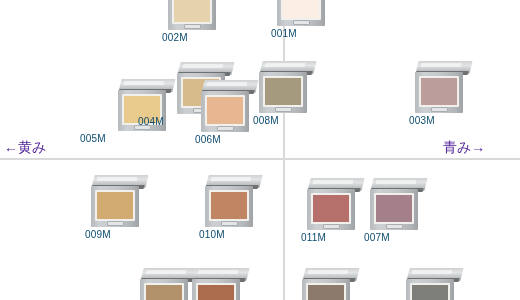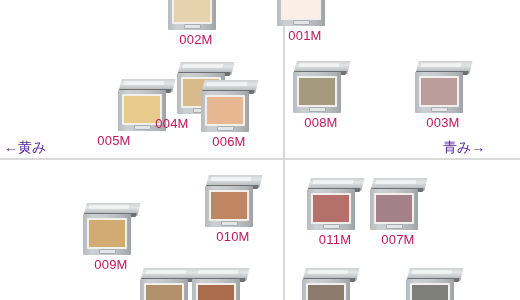--- a/index.html
+++ b/index.html
@@ -67,23 +67,22 @@
   .tab{
     position:absolute;left:16px;bottom:1px;width:17px;height:5px;
     background:#e3e5e6;
     border:1px solid #a9adb0;
     border-radius:1px;
     box-sizing:border-box;
   }
 
   .caption{
     position:absolute;left:-6px;top:54px;width:68px;
-    text-align:center;
-    font-size:13px;
-    color:#be185d;
+    font-size:10px;
+    color:#0c4a6e;
     letter-spacing:.2px;
     white-space:nowrap;
   }
 </style>
 </head>
 <body>
 
 <div id="stage">
 
   <div class="axis-v" id="axisV" style="left: 283px; top: 0px; height: 300px; background: rgb(217, 217, 217);"></div>
@@ -151,21 +150,21 @@
           <div class="lid-edge"></div>
           <div class="body">
             <div class="pan-frame">
               <div class="pan" style="background: rgb(231, 183, 146);"></div>
             </div>
             <div class="tab"></div>
           </div>
         </div>
         <div class="caption">006M</div>
       </div>
-      <div class="item" style="left: 259px; top: 61px; margin-left: 34px;">
+      <div class="item" style="left: 259px; top: 61px;">
         <div class="compact">
           <div class="lid"></div>
           <div class="lid-shine"></div>
           <div class="lid-edge"></div>
           <div class="body">
             <div class="pan-frame">
               <div class="pan" style="background: rgb(165, 154, 126);"></div>
             </div>
             <div class="tab"></div>
           </div>
@@ -179,21 +178,21 @@
           <div class="lid-edge"></div>
           <div class="body">
             <div class="pan-frame">
               <div class="pan" style="background: rgb(187, 157, 156);"></div>
             </div>
             <div class="tab"></div>
           </div>
         </div>
         <div class="caption">003M</div>
       </div>
-      <div class="item" style="left: 83px; top: 175px; margin-top: 28px;">
+      <div class="item" style="left: 91px; top: 175px;">
         <div class="compact">
           <div class="lid"></div>
           <div class="lid-shine"></div>
           <div class="lid-edge"></div>
           <div class="body">
             <div class="pan-frame">
               <div class="pan" style="background: rgb(210, 171, 115);"></div>
             </div>
             <div class="tab"></div>
           </div>

